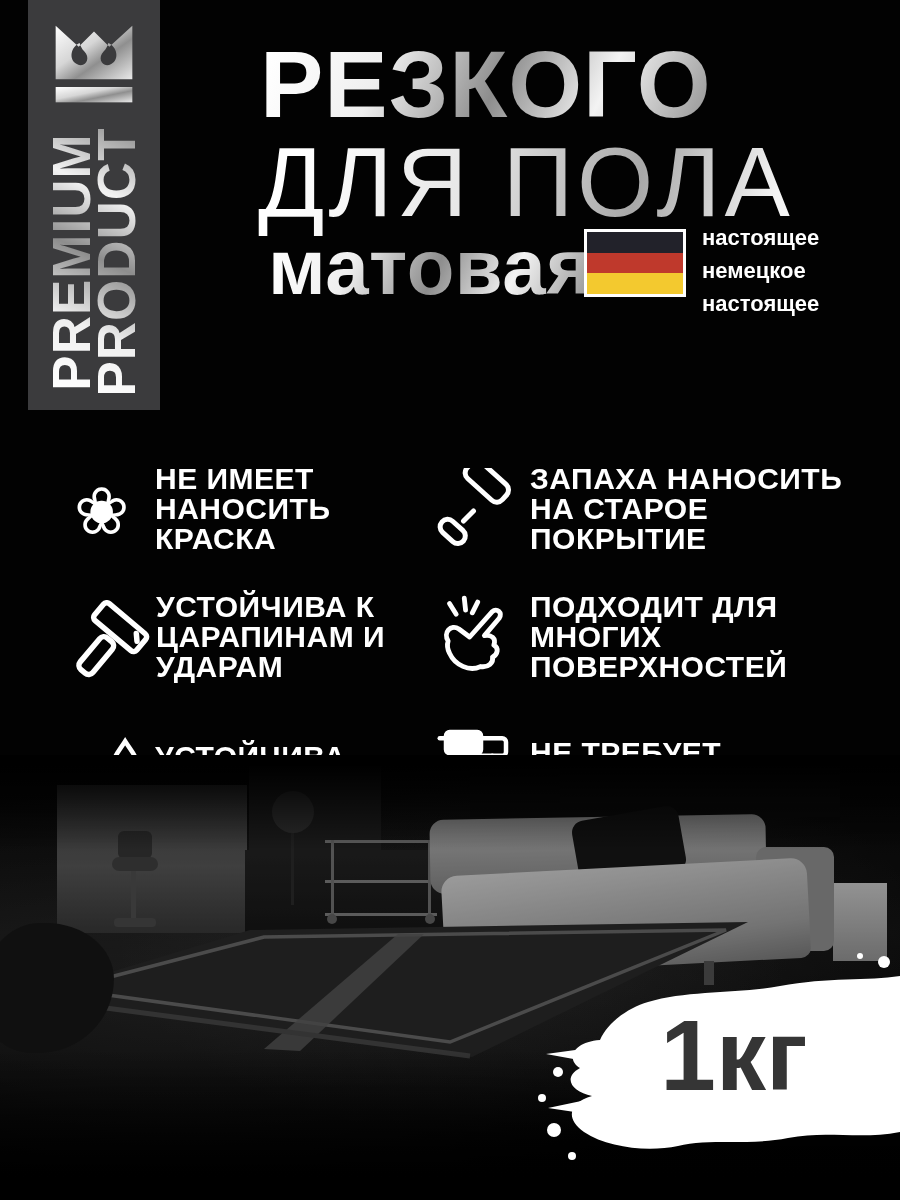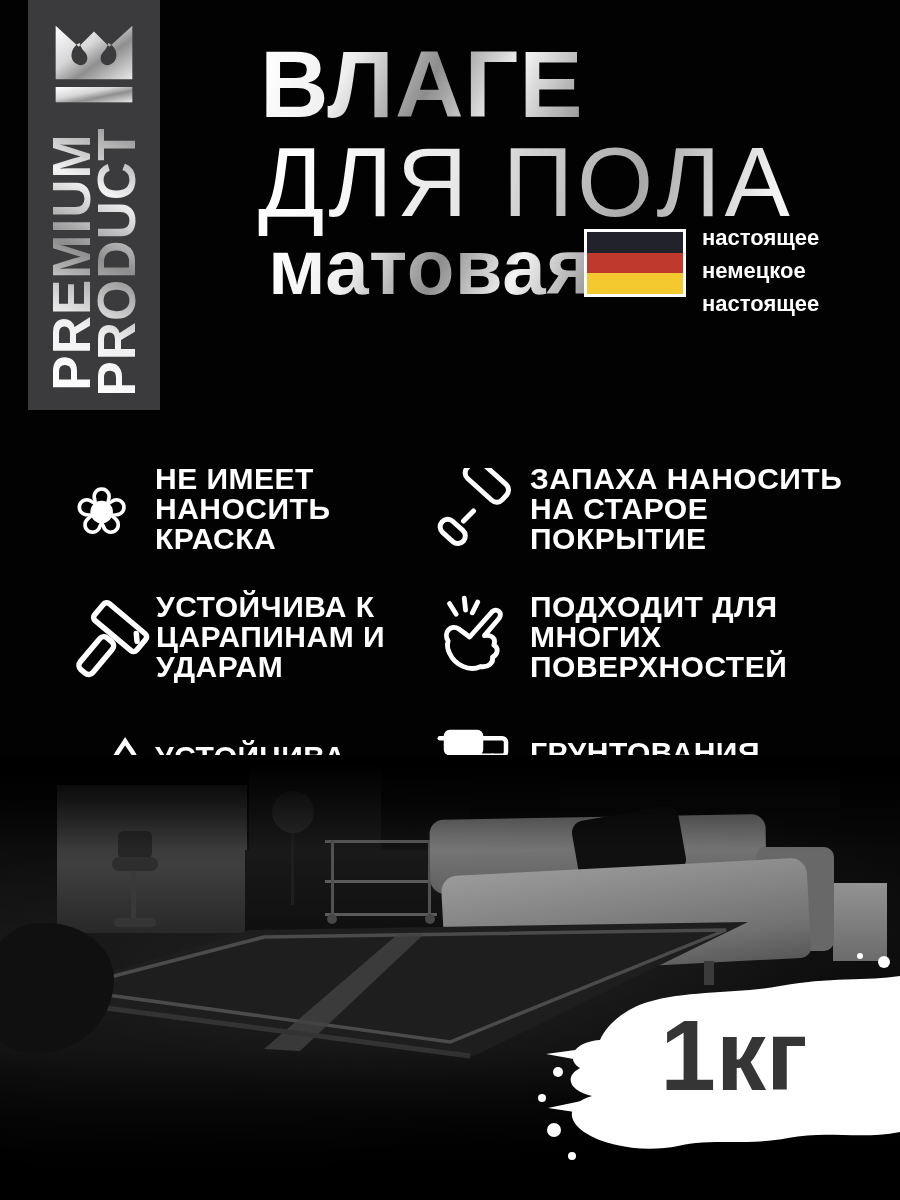--- a/index.html
+++ b/index.html
@@ -107,21 +107,21 @@
            M33 26 C24 30 21 43 30 48 C39 53 45 42 38 35 C35 32 34 29 33 26 Z
            M63 26 C72 30 75 43 66 48 C57 53 51 42 58 35 C61 32 62 29 63 26 Z"></path>
       <rect x="8" y="72" width="80" height="16" fill="url(#mg)"></rect>
     </svg>
     <div class="badge-text metal">
       <span>PREMIUM</span>
       <span>PRODUCT</span>
     </div>
   </aside>
 
-  <h1 class="t1 metal" style="margin:0;">ВЛАГЕ</h1>
+  <h1 class="t1 metal" style="margin:0;">РЕЗКОГО</h1>
   <div class="t2 metal-light">ДЛЯ ПОЛА</div>
   <div class="t3 metal">матовая</div>
 
   <div class="flag">
     <i class="b"></i>
     <i class="r"></i>
     <i class="g"></i>
   </div>
   <div class="quality">
     <span>настоящее</span>
@@ -197,20 +197,21 @@
       <rect x="8" y="8" width="28" height="17" rx="3" fill="#fff"></rect>
       <path d="M8 13 H3"></path>
       <path d="M16 25 v7 h8" fill="none"></path>
       <rect x="34" y="13" width="22" height="14" rx="3"></rect>
       <path d="M45 27 v7 c0 3 -2 5 -5 5 h-6"></path>
       <path d="M27 40 h11 l-1.5 18 a4.5 4.5 0 0 1 -8 0 Z"></path>
       <circle cx="32.5" cy="55" r="2.2" fill="#fff" stroke="none"></circle>
     </svg>
   </div>
   <div class="ftext p-f6t">
+    <span>НЕ ТРЕБУЕТ</span>
     <span>ГРУНТОВАНИЯ</span>
   </div>
 
   <div class="photo">
     <div class="wallmid"></div>
     <div class="wallpanel"></div>
     <div class="shelfarea"></div>
     <div class="book1"></div>
     <div class="book2"></div>
     <div class="book3"></div>

